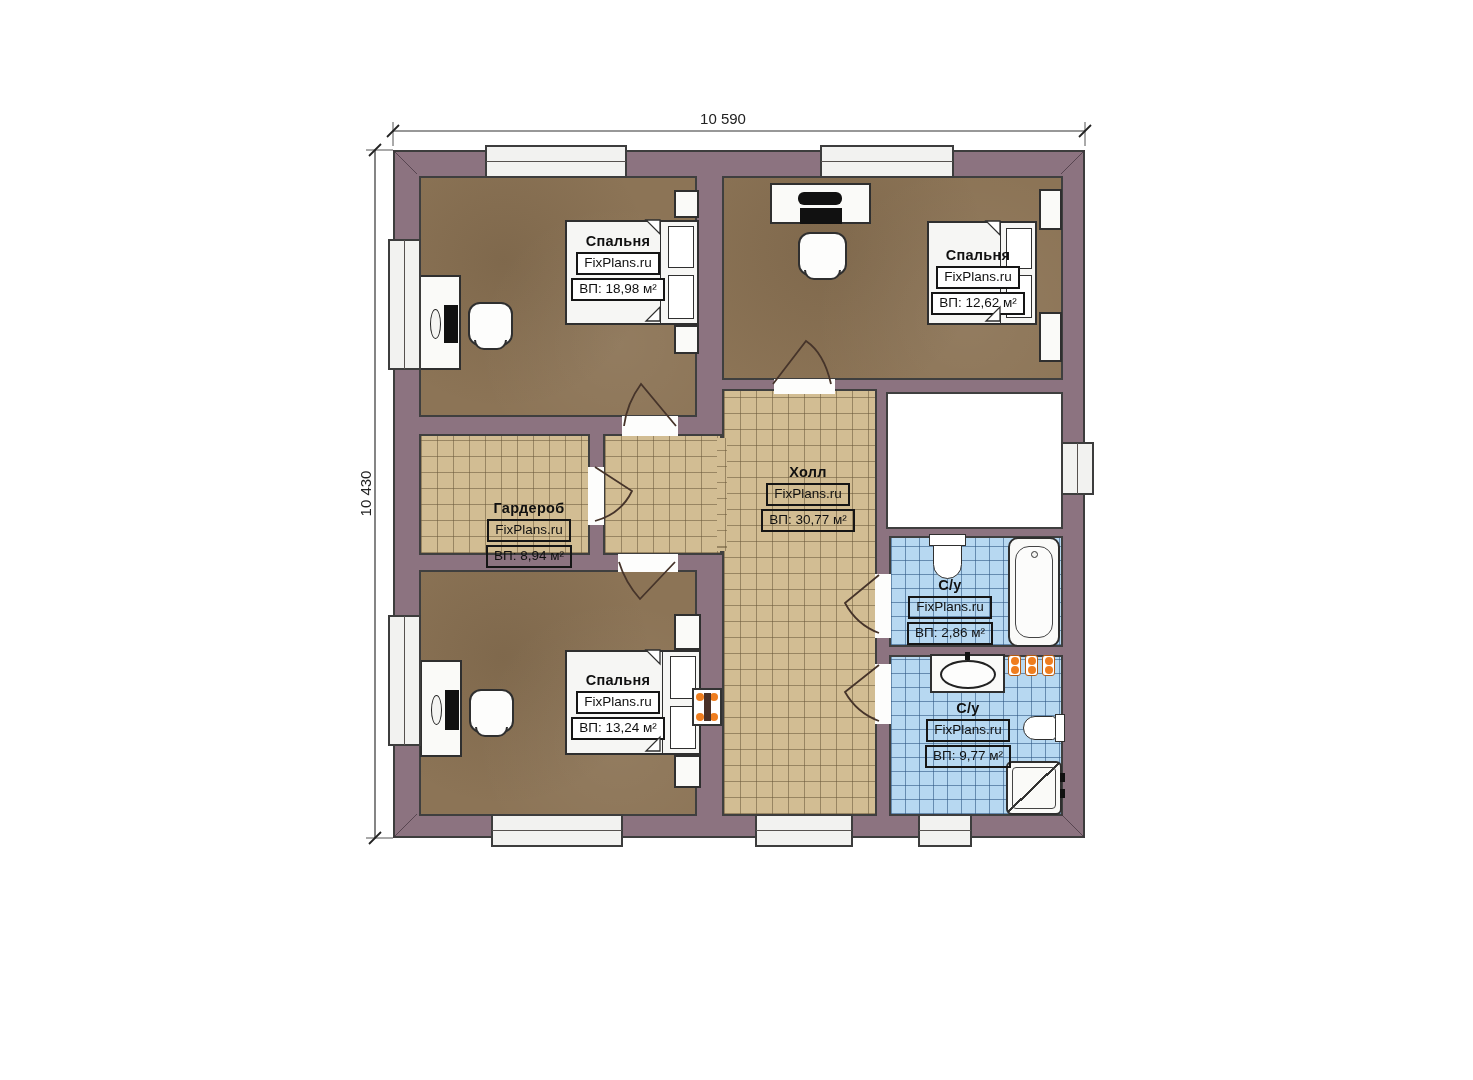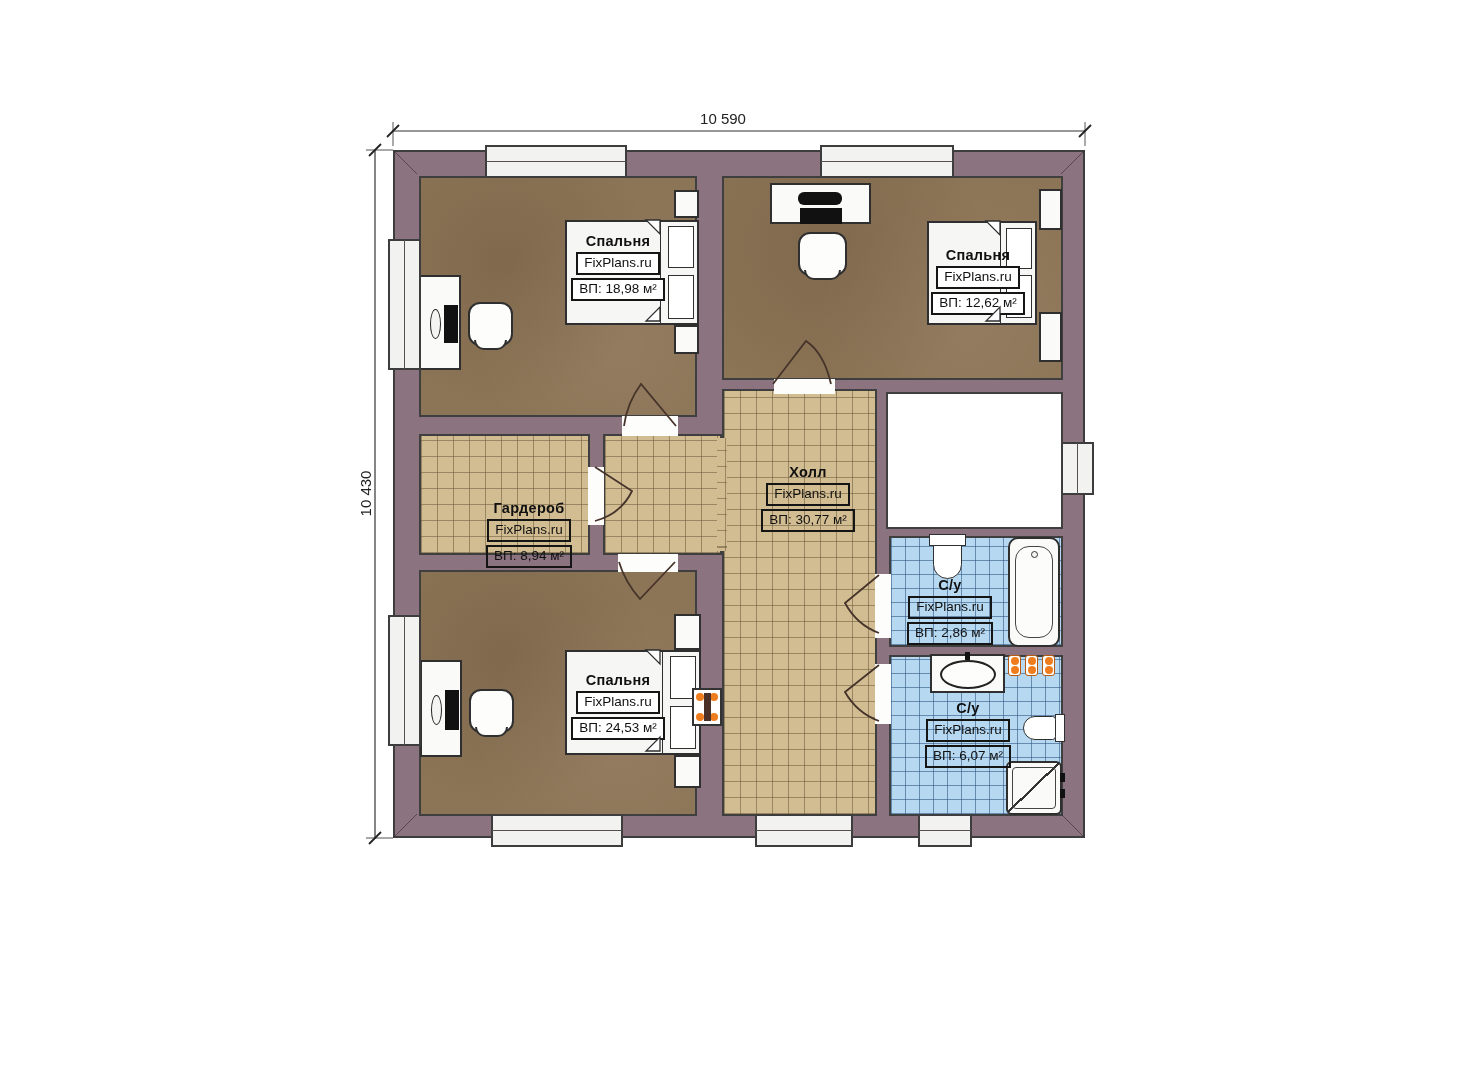--- a/index.html
+++ b/index.html
@@ -192,26 +192,26 @@
       <div class="rl-box">ВП: 30,77 м²</div>
     </div>
     <div class="room-label" style="left:490px; top:425px;">
       <div class="rl-title">С/у</div>
       <div class="rl-box">FixPlans.ru</div>
       <div class="rl-box">ВП: 2,86 м²</div>
     </div>
     <div class="room-label" style="left:508px; top:548px;">
       <div class="rl-title">С/у</div>
       <div class="rl-box">FixPlans.ru</div>
-      <div class="rl-box">ВП: 6,07 м²</div>
+      <div class="rl-box">ВП: 9,77 м²</div>
     </div>
     <div class="room-label on-white" style="left:158px; top:520px;">
       <div class="rl-title">Спальня</div>
       <div class="rl-box">FixPlans.ru</div>
-      <div class="rl-box">ВП: 24,53 м²</div>
+      <div class="rl-box">ВП: 13,24 м²</div>
     </div>
   </div>
 
   <svg class="overlay" width="1473" height="1080" viewBox="0 0 1473 1080">
 
     <path d="M676 426 L641 384 Q627 403 624 426" fill="none" stroke="#46342a" stroke-width="1.8"></path>
     <path d="M773 384 L806 341 Q824 353 831 384" fill="none" stroke="#46342a" stroke-width="1.8"></path>
     <path d="M595 467 L632 491 Q621 514 595 521" fill="none" stroke="#46342a" stroke-width="1.8"></path>
     <path d="M675 562 L640 599 Q625 582 619 562" fill="none" stroke="#46342a" stroke-width="1.8"></path>
     <path d="M879 575 L845 603 Q857 625 879 633" fill="none" stroke="#46342a" stroke-width="1.8"></path>

